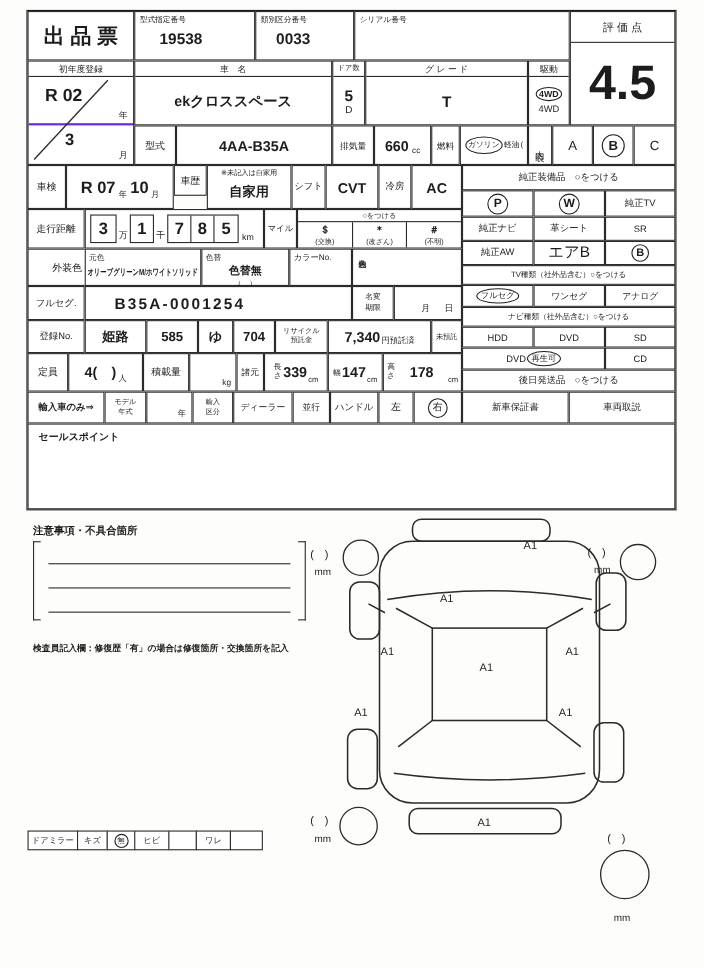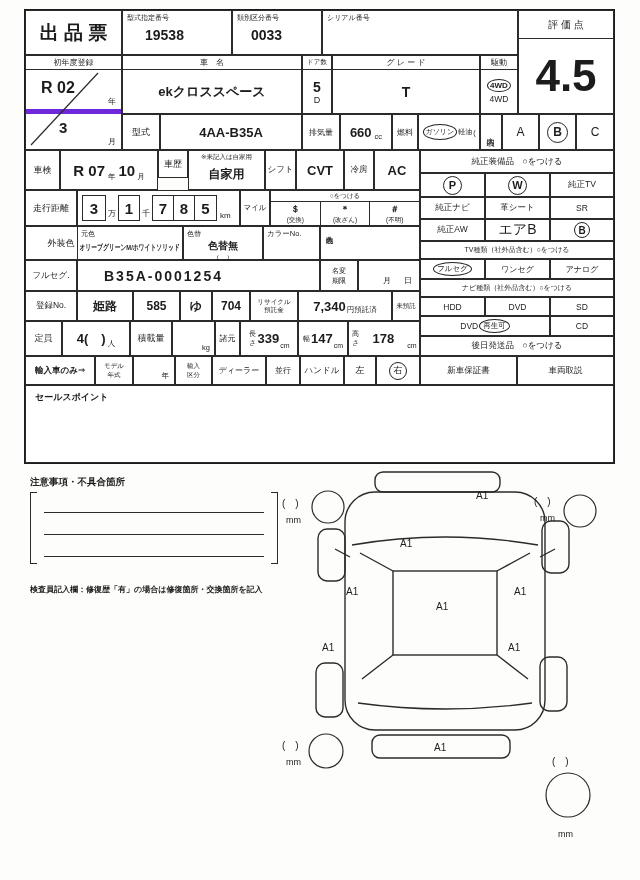--- a/index.html
+++ b/index.html
@@ -43,21 +43,21 @@
   <div style="font-size:7px;padding:2px 0 0 4px">シリアル番号</div>
 </div>
 
 <div class="cell" style="left:518px;top:10px;width:96px;height:104px">
   <div class="strip" style="height:28px;font-size:10px">評 価 点</div>
   <div class="cen b" style="height:74px;font-size:44px">4.5</div>
 </div>
 
 <div class="cell" style="left:25px;top:55px;width:97px;height:95px">
   <div class="strip" style="height:14px;font-size:8px">初年度登録</div>
-  <div style="position:relative;height:44px;border-bottom:5px solid #6d28d9">
+  <div style="position:relative;height:44px;border-bottom:2px solid #6d28d9">
     <span class="b abs" style="left:15px;top:9px;font-size:16px">R 02</span>
     <span class="abs" style="right:5px;bottom:2px;font-size:8px">年</span>
   </div>
   <div style="position:relative;height:35px">
     <span class="b abs" style="left:33px;top:5px;font-size:15px">3</span>
     <span class="abs" style="right:5px;bottom:2px;font-size:8px">月</span>
   </div>
   <svg class="abs" style="left:0;top:14px" width="95" height="79" viewBox="0 0 95 79">
       <line x1="5" y1="75" x2="72" y2="3" stroke="#2b2b2b" stroke-width="1.2"></line>
     </svg>
@@ -334,13 +334,24 @@
     <text x="254" y="40">(　)</text>
     <text x="260" y="56" font-size="9">mm</text>
     <text x="2" y="284">(　)</text>
     <text x="6" y="300" font-size="9">mm</text>
     <text x="272" y="300">(　)</text>
     <text x="278" y="372" font-size="9">mm</text>
   </g>
 </svg>
 
 <div class="abs" style="left:25px;top:755px;width:220px">
+  <div style="display:flex;height:18px">
+    <div class="acell" style="width:46px">ドアミラー</div>
+    <div class="acell" style="width:28px">キズ</div>
+    <div class="acell" style="width:26px">
+        <span class="ring" style="width:13px;height:13px;font-size:7px;font-weight:normal">無</span>
+      </div>
+    <div class="acell" style="width:32px">ヒビ</div>
+    <div class="acell" style="width:26px"></div>
+    <div class="acell" style="width:32px">ワレ</div>
+    <div class="acell" style="width:30px"></div>
+  </div>
 </div>
 
 </body></html>

